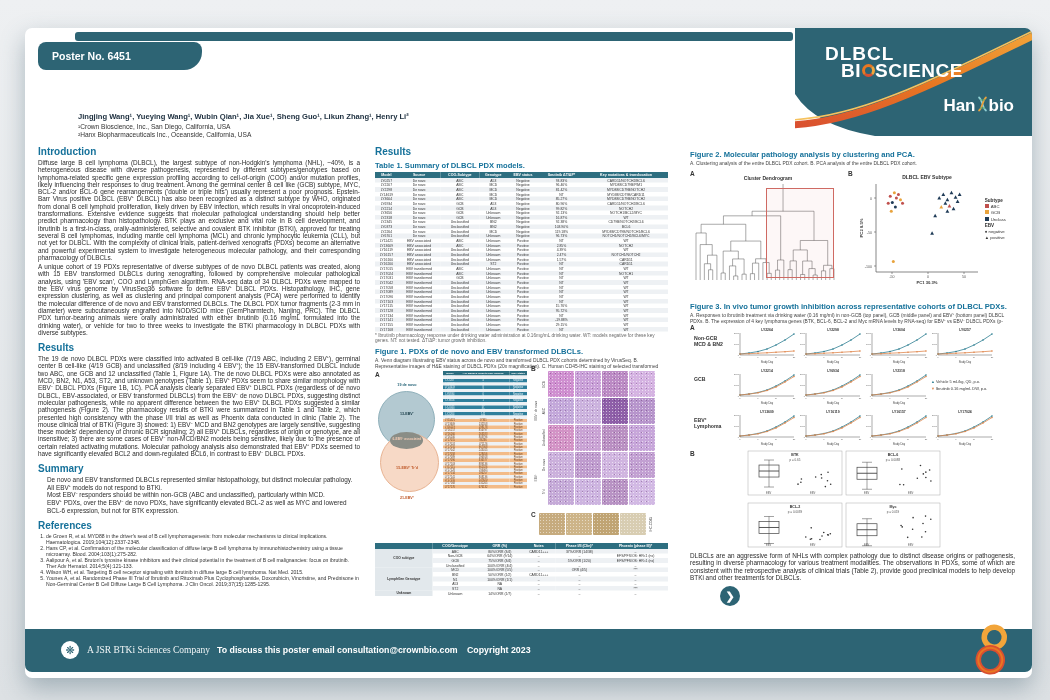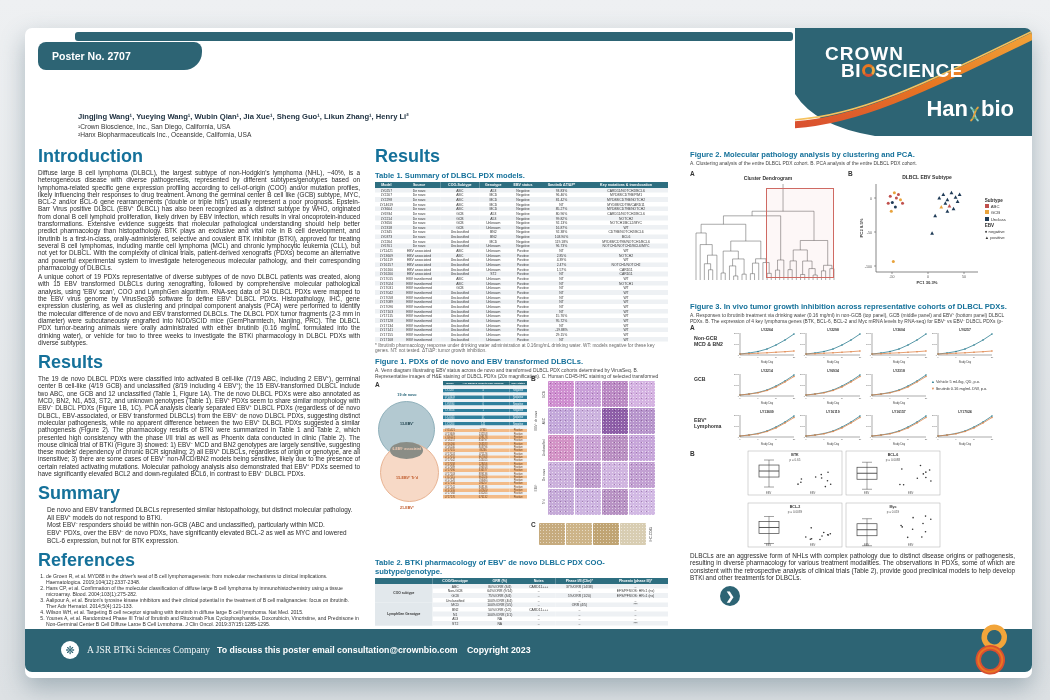--- a/index.html
+++ b/index.html
@@ -10,32 +10,32 @@
   .tab{position:absolute;left:13px;top:14px;width:150px;height:28px;background:#2d6474;color:#fff;
     font-size:10.5px;font-weight:bold;line-height:28px;padding-left:14px;border-radius:8px 8px 18px 8px;}
   
   .logo-block{position:absolute;right:0;top:0;width:237px;height:108px;background:#2d6474;border-radius:0 7px 0 0;overflow:hidden;}
   .lb-svg{position:absolute;left:0;top:0;}
   .crown{position:absolute;left:30px;top:16px;color:#fff;font-weight:bold;line-height:1;}
   .cl1{font-size:19px;letter-spacing:1px;}
   .cl2{font-size:19px;letter-spacing:.5px;margin-left:16px;margin-top:-2px;display:flex;align-items:center;}
   .oring{display:inline-block;width:13px;height:13px;border-radius:50%;box-sizing:border-box;
     border:3.5px solid #e87722;border-bottom-color:#d94f30;border-right-color:#f2a53a;margin:0 .5px;}
-  .hanx{position:absolute;right:18px;top:68px;color:#fff;font-weight:bold;font-size:22px;display:flex;align-items:flex-end;}
+  .hanx{position:absolute;right:18px;top:68px;color:#fff;font-weight:bold;font-size:17px;display:flex;align-items:flex-start;}
   
   .title{position:absolute;left:53px;top:50px;font-size:21px;font-weight:bold;color:#15719a;letter-spacing:.2px;}
   .authors{position:absolute;left:53px;top:84px;font-size:7.6px;font-weight:bold;color:#1c2e3e;}
   .affil{position:absolute;left:53px;font-size:6.6px;color:#333;}
   .affil1{top:95px;} .affil2{top:103px;}
   
   .col{position:absolute;top:118px;height:480px;overflow:hidden;}
   .col-left{left:13px;width:322px;}
   .col-mid{left:350px;width:293px;}
   .col-right{left:665px;width:325px;}
-  h2.sec{font-size:18px;font-weight:bold;color:#15719a;margin:6px 0 2px 0;}
+  h2.sec{font-size:10px;font-weight:bold;color:#15719a;margin:6px 0 2px 0;}
   h2.sec:first-child{margin-top:0;}
   .body{font-size:6.4px;line-height:7.3px;color:#2b2b2b;text-align:justify;margin:0 0 2px 0;}
   ul.summary{margin:1px 0 0 9px;padding:0;font-size:6.4px;line-height:7.6px;color:#2b2b2b;}
   ol.refs{margin:1px 0 0 8px;padding:0;font-size:5.1px;line-height:6px;color:#333;}
   .tcap{font-size:7.6px;font-weight:bold;color:#15719a;margin:4px 0 2px 0;}
   .caption{font-size:4.9px;line-height:5.6px;color:#444;margin-bottom:2px;overflow:hidden;}
   .note{font-size:4.7px;line-height:5.3px;color:#666;margin-top:1px;overflow:hidden;}
   
   .shrinkwrap{overflow:hidden;}
   .shrink{transform:scale(.5);transform-origin:0 0;width:200%;}
@@ -96,37 +96,37 @@
   .f-company{position:absolute;left:62px;top:16px;color:#f2f6f7;font-size:9.5px;font-family:"Liberation Serif",serif;}
   .f-contact{position:absolute;left:192px;top:16px;color:#fff;font-size:8.8px;font-weight:bold;}
   .f-copy{position:absolute;left:442px;top:16px;color:#fff;font-size:8.8px;font-weight:bold;}
   .ribbon8{position:absolute;right:22px;top:-9px;}
 </style>
 </head>
 <body>
 
 <div class="poster">
   <div class="topstrip"></div>
-  <div class="tab">Poster No. 2707</div>
+  <div class="tab">Poster No. 6451</div>
 
   <div class="logo-block">
     <svg class="lb-svg" width="237" height="108" viewBox="0 0 237 108">
       <defs>
         <linearGradient id="rib" x1="0" y1="1" x2="1" y2="0">
           <stop offset="0" stop-color="#d94f30"></stop>
             <stop offset=".5" stop-color="#e87722"></stop>
             <stop offset="1" stop-color="#f2a53a"></stop>
         </linearGradient>
       </defs>
       <path d="M0,66 Q20,98 80,108 L0,108 Z" fill="#ffffff"></path>
       <path d="M-6,97 C 60,95 125,63 246,4" fill="none" stroke="url(#rib)" stroke-width="7"></path>
       <path d="M-6,92 C 60,90 125,58 246,-1" fill="none" stroke="#f6c25e" stroke-width="1.6"></path>
     </svg>
     <div class="crown">
-      <div class="cl1">CROWN</div>
+      <div class="cl1">DLBCL</div>
       <div class="cl2">
         <span>BI</span>
           <span class="oring"></span>
           <span>SCIENCE</span>
       </div>
     </div>
     <div class="hanx">
       <span>Han</span>
       <svg width="11" height="16" viewBox="0 0 11 16" style="margin:0 1px;">
         <path d="M1.5,1 C7,5 4,11 9.5,15" fill="none" stroke="#8fd0d4" stroke-width="1.6"></path>
@@ -756,21 +756,20 @@
           <div class="ihc" style="background-color: rgb(198, 171, 126);"></div>
           <div class="ihc" style="background-color: rgb(205, 180, 136);"></div>
           <div class="ihc" style="background-color: rgb(192, 164, 115);"></div>
           <div class="ihc" style="background-color: rgb(216, 205, 178);"></div>
           <div class="pb-sub" style="height: 22px;">
             <span class="vtext">IHC-CD45</span>
           </div>
         </div>
     </div>
 
-    <div class="tcap">Table 2. BTKi pharmacology of EBV⁻ de novo DLBLC PDX COO-subtype/genotype.</div>
     <div class="shrinkwrap" id="table2-wrap" style="height:56px;">
         <div class="shrink">
           <table class="dtable t2">
             <thead>
               <tr>
                 <th></th>
                 <th>COO/Genotype</th>
                 <th>ORR (%)</th>
                 <th>Notes</th>
                 <th>Phase I/II (Clin)*</th>

